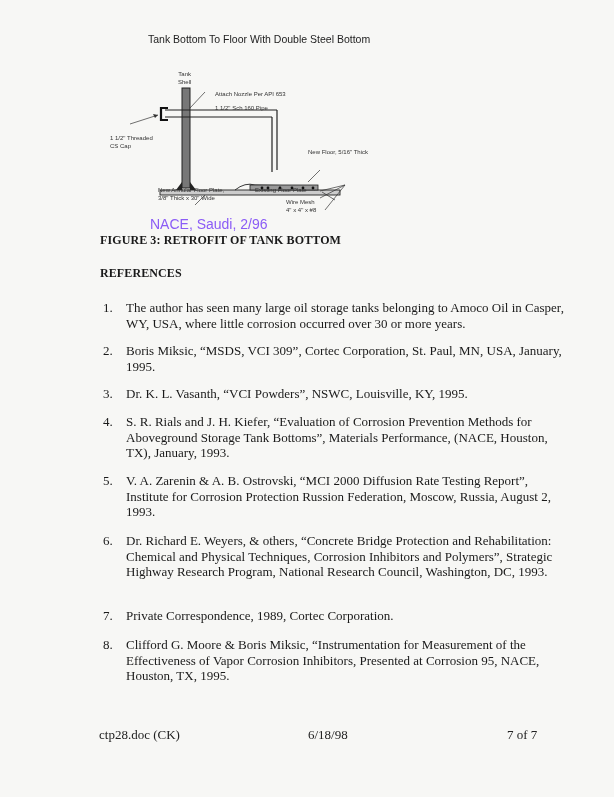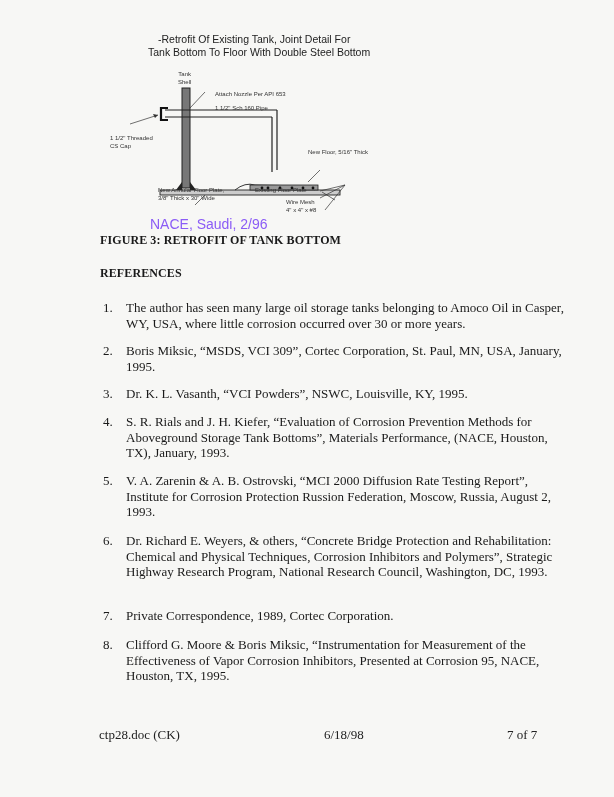--- a/index.html
+++ b/index.html
@@ -31,21 +31,20 @@
     font-size:13px; line-height:15.6px;
   }
   .ref .num { position:absolute; left:0; top:0; }
   .ref .txt { margin-left:23px; display:block; }
   .footer { font-size:13px; color:#222; }
 </style>
 </head>
 <body>
 
 <div class="abs fig-title" style="left:148px; top:33px;">
-  <div style="padding-left:10px;">-Retrofit Of Existing Tank, Joint Detail For</div>
   <div>Tank Bottom To Floor With Double Steel Bottom</div>
 </div>
 
 <svg class="abs" style="left:0; top:0;" width="614" height="240" viewBox="0 0 614 240">
 
   <rect x="182" y="88" width="8" height="100" fill="#777" stroke="#222" stroke-width="1"></rect>
 
   <polygon points="176,190 182,182 182,190" fill="#222"></polygon>
   <polygon points="190,182 196,190 190,190" fill="#222"></polygon>
 
@@ -134,14 +133,14 @@
 <div class="ref" style="top:608px;">
   <span class="num">7.</span>
   <span class="txt">Private Correspondence, 1989,  Cortec Corporation.</span>
 </div>
 <div class="ref" style="top:637px;">
   <span class="num">8.</span>
   <span class="txt">Clifford G. Moore &amp; Boris Miksic,  “Instrumentation for Measurement of the Effectiveness of Vapor Corrosion Inhibitors, Presented at Corrosion 95, NACE, Houston, TX,  1995.</span>
 </div>
 
 <div class="abs footer" style="left:99px; top:727px;">ctp28.doc (CK)</div>
-<div class="abs footer" style="left:324px; top:727px;">6/18/98</div>
+<div class="abs footer" style="left:308px; top:727px;">6/18/98</div>
 <div class="abs footer" style="left:507px; top:727px;">7 of  7</div>
 
 </body></html>

